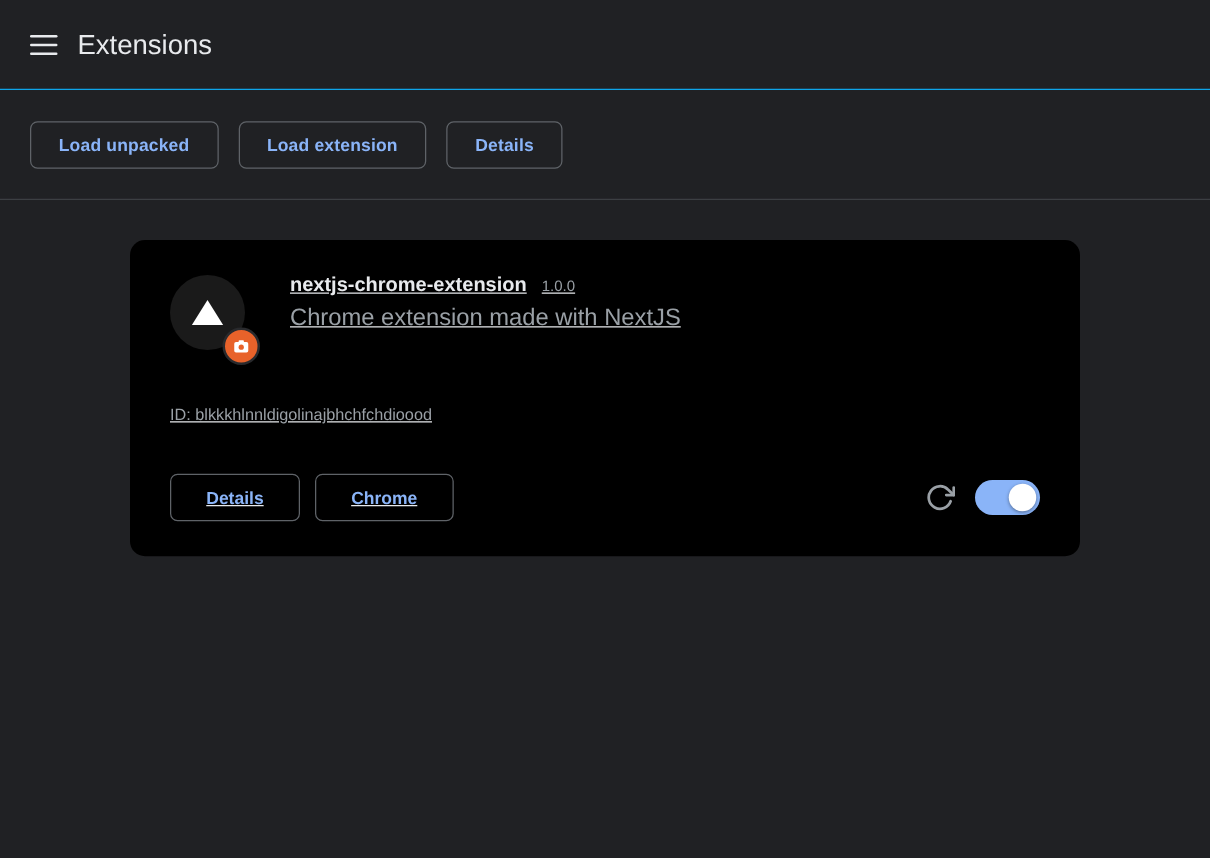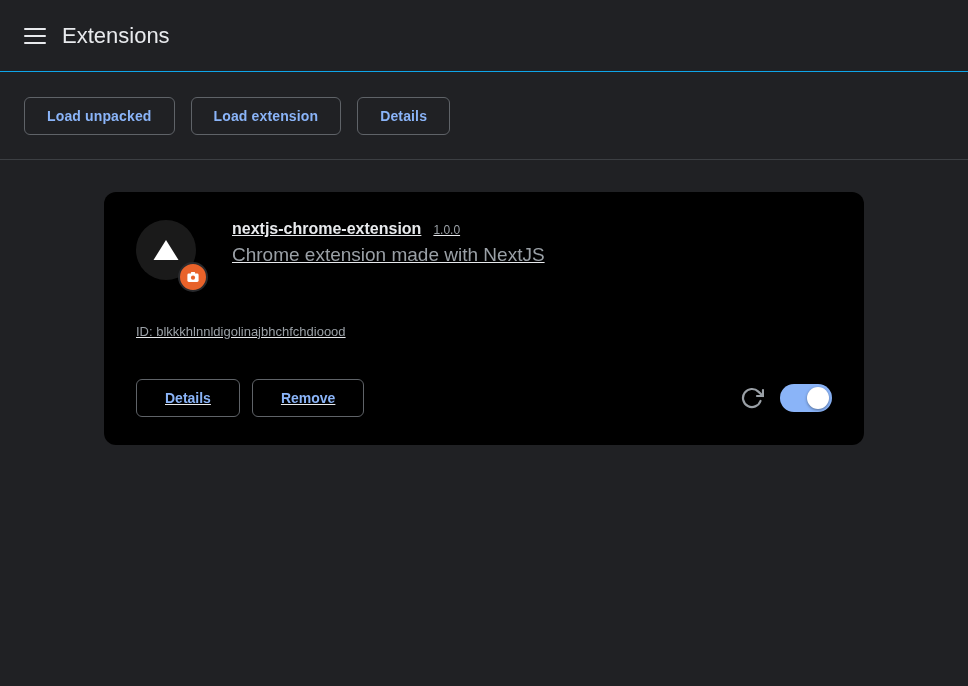--- a/index.html
+++ b/index.html
@@ -289,21 +289,21 @@
         </div>
         <div class="ext-description">Chrome extension made with NextJS</div>
       </div>
     </div>
 
     <div class="ext-id">ID: blkkkhlnnldigolinajbhchfchdioood</div>
 
     <div class="ext-actions">
       <div class="ext-actions-left">
         <button class="action-btn">Details</button>
-        <button class="action-btn">Remove</button>
+        <button class="action-btn">Chrome</button>
       </div>
       <div class="ext-actions-right">
 
         <div class="reload-icon">
           <svg viewBox="0 0 24 24" width="24" height="24" fill="none" stroke="#9aa0a6" stroke-width="2.2" stroke-linecap="round" stroke-linejoin="round">
             <path d="M23 4v6h-6"></path>
             <path d="M20.49 15a9 9 0 1 1-2.12-9.36L23 10"></path>
           </svg>
         </div>
 

